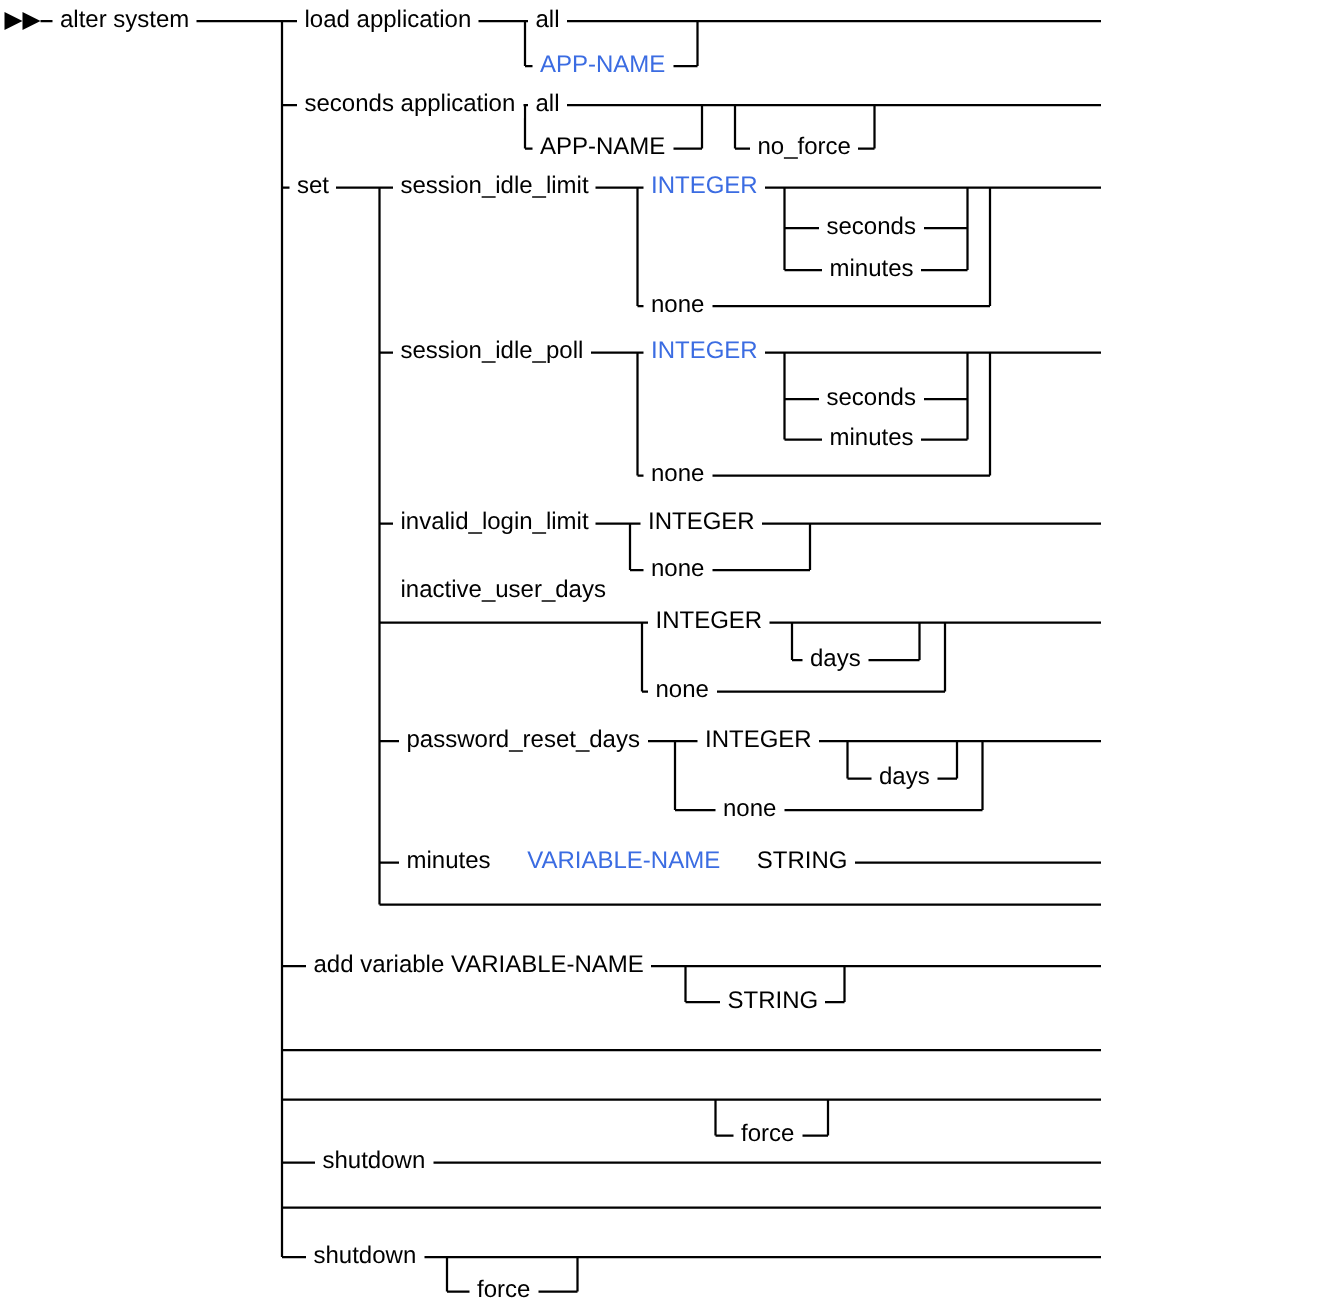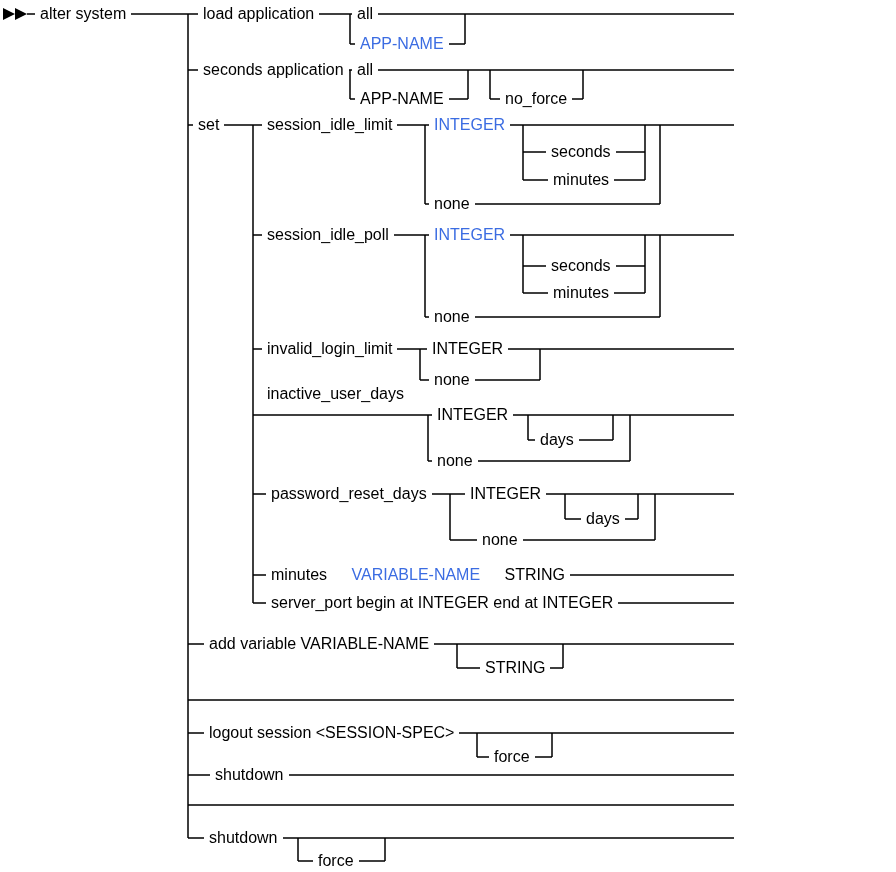--- a/index.html
+++ b/index.html
@@ -104,27 +104,25 @@
   <span class="lbl" style="left:465px;top:494px">INTEGER</span>
   <span class="lbl b" style="left:581px;top:519px">days</span>
   <span class="lbl" style="left:477px;top:540px">none</span>
 
   <span class="lbl" style="left:266px;top:575px">
     <span class="word">minutes</span>
     <span class="word link">VARIABLE-NAME</span>
     <span class="word">STRING</span>
   </span>
 
-  <span class="lbl" style="left:266px;top:603px">server_port begin at INTEGER end at INTEGER</span>
 
   <span class="lbl" style="left:204px;top:644px">add variable VARIABLE-NAME</span>
   <span class="lbl" style="left:480px;top:668px">STRING</span>
 
 
-  <span class="lbl" style="left:204px;top:733px">logout session &lt;SESSION-SPEC&gt;</span>
   <span class="lbl" style="left:489px;top:757px">force</span>
 
   <span class="lbl" style="left:210px;top:775px">shutdown</span>
 
 
   <span class="lbl" style="left:204px;top:838px">shutdown</span>
   <span class="lbl" style="left:313px;top:861px">force</span>
 
 </div>
 

